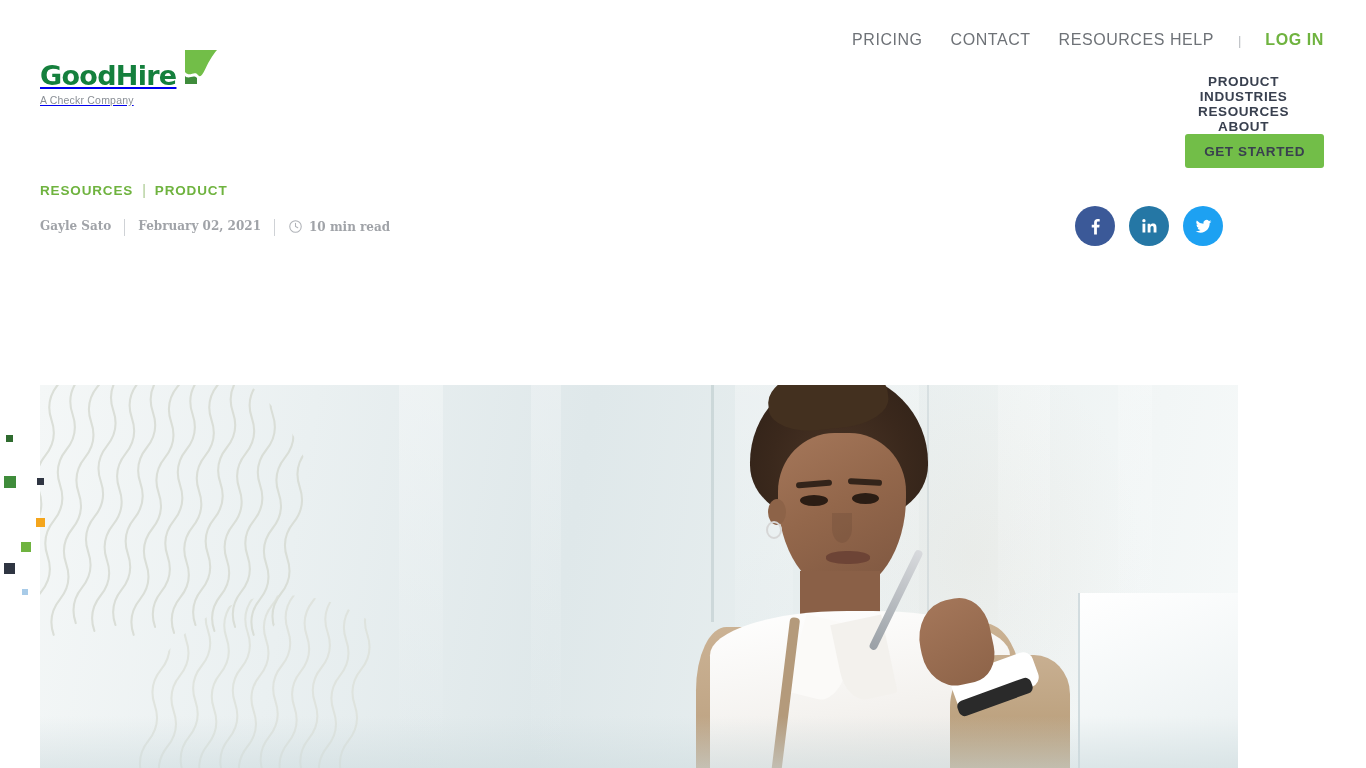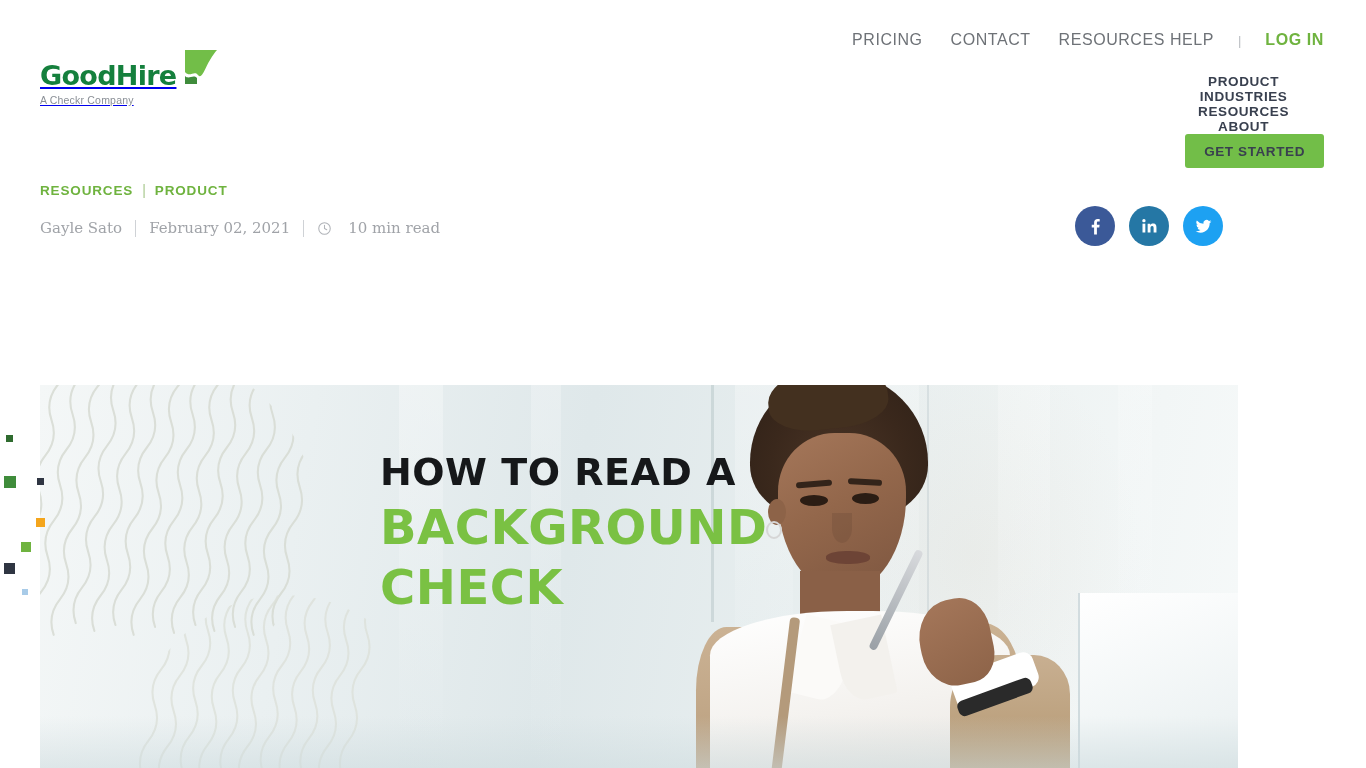--- a/index.html
+++ b/index.html
@@ -79,28 +79,28 @@
     display:flex; align-items:center; gap:14px;
   }
   .share-btn {
     width:40px; height:40px; border-radius:50%;
     display:flex; align-items:center; justify-content:center;
     cursor:pointer; border:none;
   }
   .share-btn svg { display:block; }
 
   .byline {
-    margin-top:21px; display:flex; align-items:flex-end;
-    font-size:15px; color:#a0a3a8; font-family:"DejaVu Serif", serif;
+    margin-top:21px; display:flex; align-items:flex-start;
+    font-size:12px; color:#a0a3a8; font-family:"DejaVu Serif", serif;font-weight:bold;
   }
   .byline .b-sep {
     display:inline-block; width:1px; height:17px;
     background:#cfd2d6; margin:0 13px;
   }
-  .byline .clock-wrap { display:flex; align-items:center; gap:16px; }
+  .byline .clock-wrap { display:flex; align-items:center; gap:6px; }
   .byline svg { display:block; }
 
   
   .hero {
     position:absolute; left:40px; top:385px;
     width:1198px; height:383px; overflow:hidden;
     background:#eef3f4;
   }
   .hero-photo {
     position:absolute; inset:0;
@@ -427,25 +427,20 @@
       <div class="p-arm"></div>
       <div class="p-cuff"></div>
       <div class="p-watch"></div>
       <div class="p-pen"></div>
       <div class="p-hand"></div>
     </div>
 
     <div class="hero-monitor"></div>
     <div class="hero-desk"></div>
 
-    <figcaption class="hero-copy">
-      <div class="hero-line hero-line-1">HOW TO READ A</div>
-      <div class="hero-line hero-line-2">BACKGROUND</div>
-      <div class="hero-line hero-line-3">CHECK</div>
-    </figcaption>
   </figure>
 
   <div class="deco" id="deco-host">
       <span style="left: 6px; top: 435px; width: 7px; height: 7px; background: rgb(47, 107, 47);"></span>
       <span style="left: 4px; top: 476px; width: 12px; height: 12px; background: rgb(63, 140, 59);"></span>
       <span style="left: 37px; top: 478px; width: 7px; height: 7px; background: rgb(47, 53, 66);"></span>
       <span style="left: 36px; top: 518px; width: 9px; height: 9px; background: rgb(244, 165, 28);"></span>
       <span style="left: 21px; top: 542px; width: 10px; height: 10px; background: rgb(111, 179, 63);"></span>
       <span style="left: 4px; top: 563px; width: 11px; height: 11px; background: rgb(47, 53, 66);"></span>
       <span style="left: 22px; top: 589px; width: 6px; height: 6px; background: rgb(168, 203, 232);"></span>

